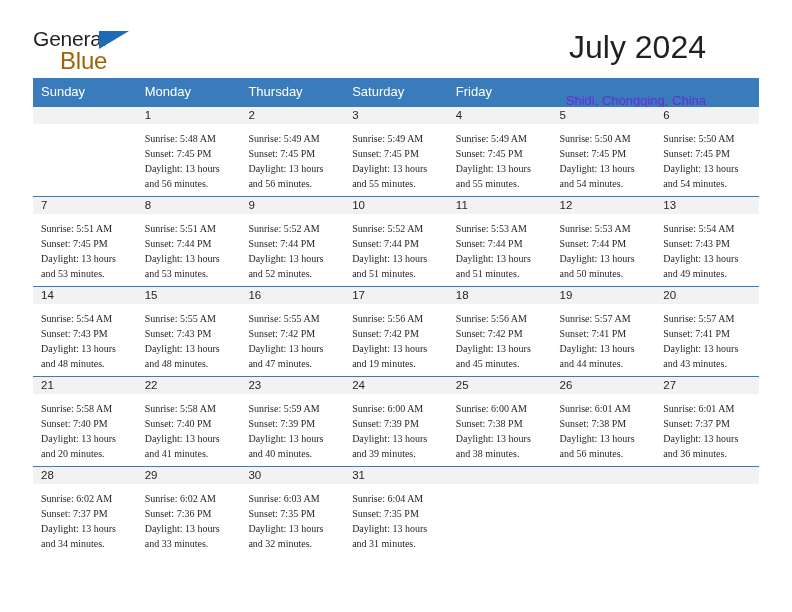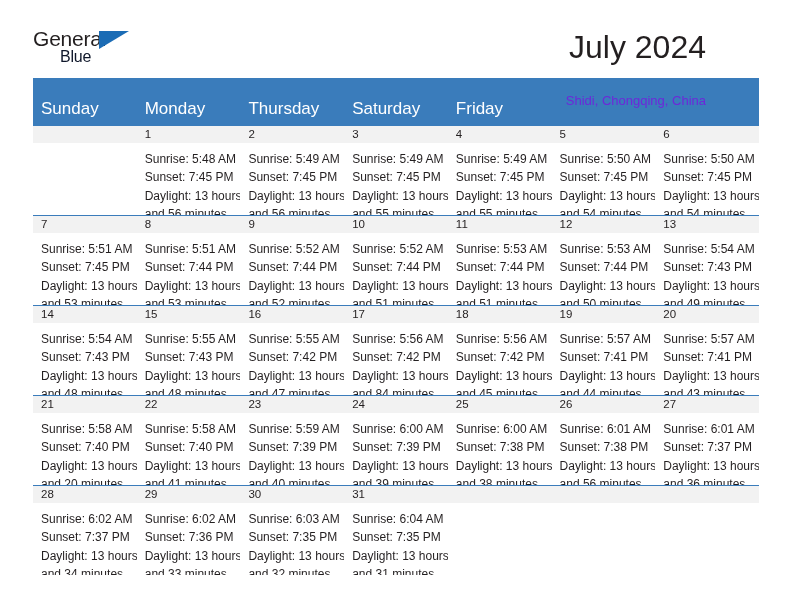--- a/index.html
+++ b/index.html
@@ -52,22 +52,22 @@
     top: 3px;
     width: 0;
     height: 0;
     border-left: 30px solid #1b6cb5;
     border-bottom: 18px solid transparent;
   }
   .logo-blue {
     position: absolute;
     left: 27px;
     top: 21px;
-    font-size: 16px;
-    color: #0f172a;
+    font-size: 24px;
+    color: #a16207;
     letter-spacing: -0.2px;
   }
   .title-block {
     text-align: right;
     padding-top: 2px;
   }
   .cal-title {
     font-size: 32px;
     color: #231f20;
     line-height: 1.1;
@@ -85,22 +85,22 @@
     margin-top: 6px;
     width: 726px;
   }
   .weekdays {
     display: grid;
     grid-template-columns: repeat(7, 1fr);
     background: #3a7cbb;
   }
   .weekday {
     color: #ffffff;
-    font-size: 17px;
-    padding: 20px 0 6px 8px;
+    font-size: 13px;
+    padding: 6px 0 6px 8px;
     box-sizing: border-box;
     line-height: 1.3;
   }
   .week {
     display: grid;
     grid-template-columns: repeat(7, 1fr);
     border-top: 1.6px solid #3a7cbb;
   }
   .week:first-of-type {
     border-top: none;
@@ -122,23 +122,24 @@
   .day-cell.empty .day-num-band {
     background: #f2f2f2;
   }
   .day-num {
     font-size: 11.5px;
     color: #231f20;
     line-height: 1;
   }
   .day-body {
     padding: 7px 6px 0 8px;
-    font-size: 12px;
+    font-size: 10px;
     color: #231f20;
     line-height: 1.52;
+    font-family: Liberation Serif, serif;
   }
   .day-body div {
     white-space: nowrap;
   }
 </style>
 </head>
 <body>
 
 <div class="page">
 
@@ -360,21 +361,21 @@
             </div>
           </div>
           <div class="day-cell">
             <div class="day-num-band">
               <span class="day-num">17</span>
             </div>
             <div class="day-body">
               <div>Sunrise: 5:56 AM</div>
               <div>Sunset: 7:42 PM</div>
               <div>Daylight: 13 hours</div>
-              <div>and 84 minutes.</div>
+              <div>and 19 minutes.</div>
             </div>
           </div>
           <div class="day-cell">
             <div class="day-num-band">
               <span class="day-num">18</span>
             </div>
             <div class="day-body">
               <div>Sunrise: 5:56 AM</div>
               <div>Sunset: 7:42 PM</div>
               <div>Daylight: 13 hours</div>

